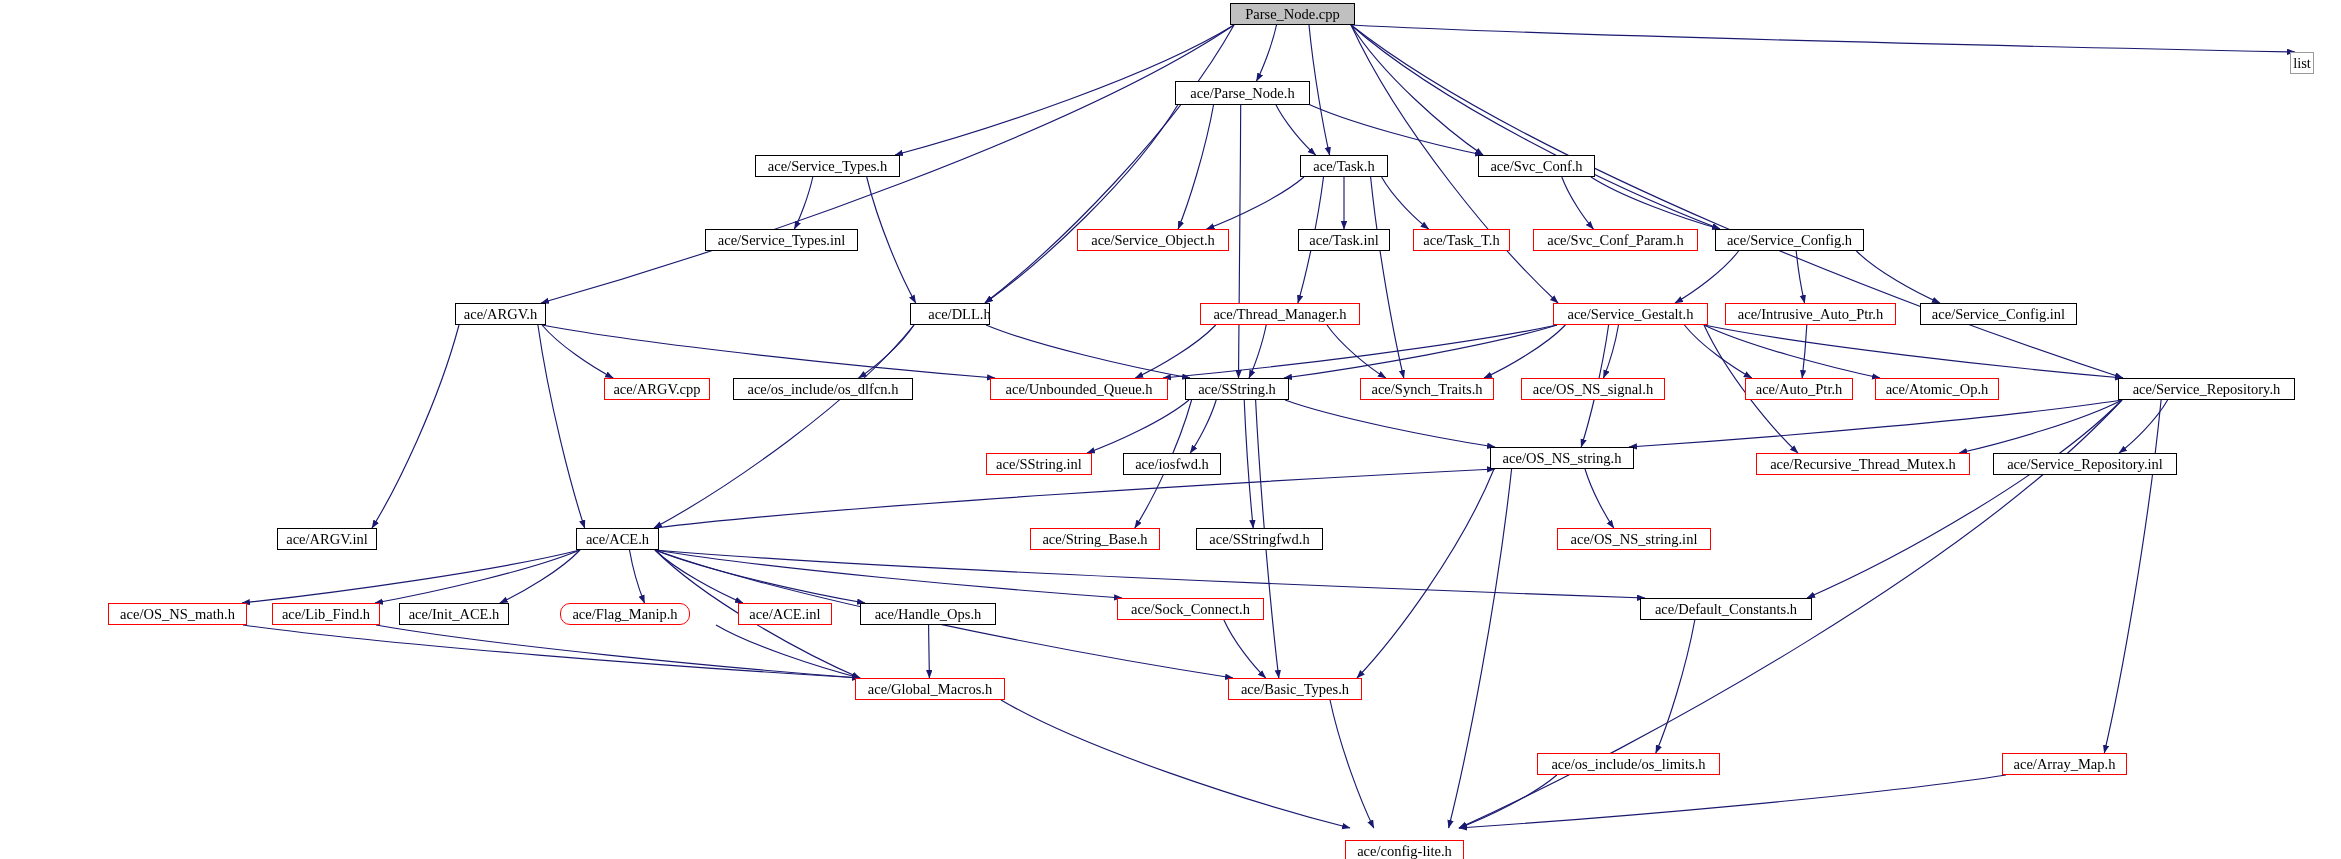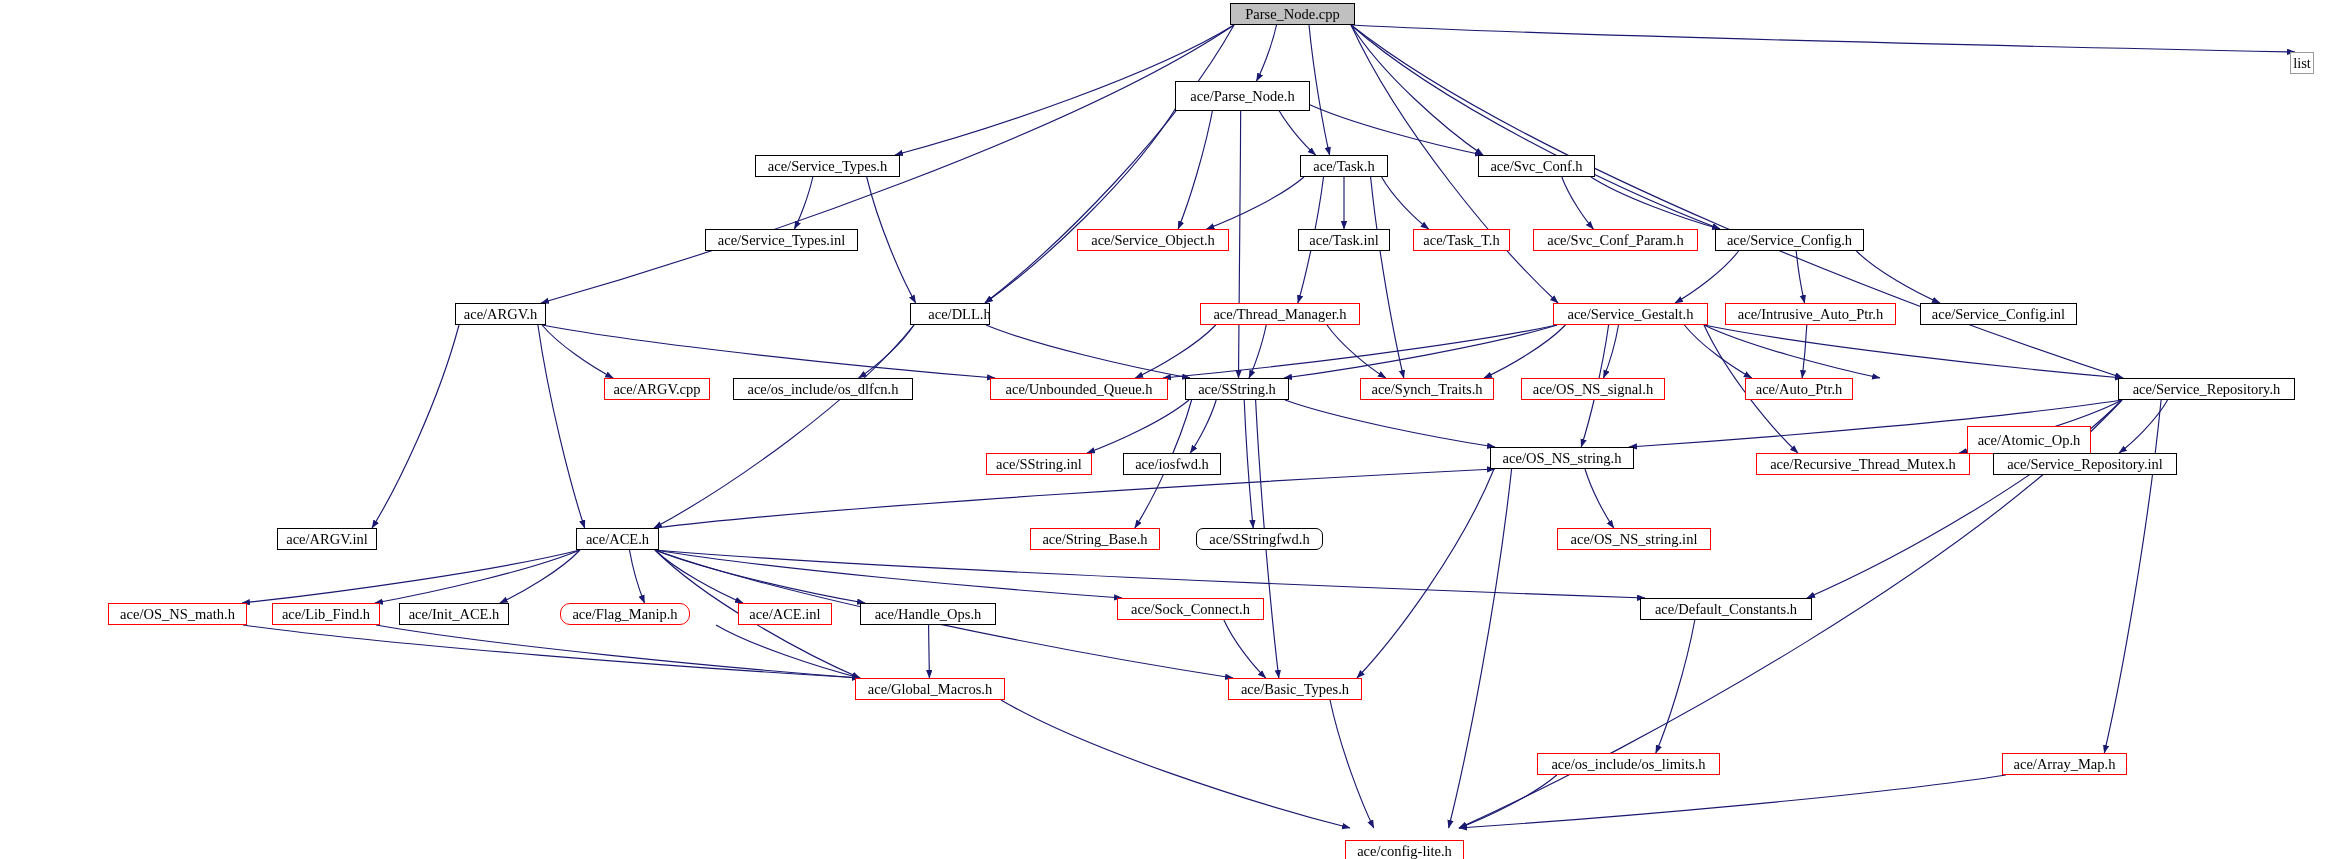--- a/index.html
+++ b/index.html
@@ -143,21 +143,21 @@
         <path d="M2006.0,775.0 C1876.9,795.1 1617.0,817.4 1459.0,828.0" stroke="#191970" marker-end="url(#arrow)"></path>
       </g>
   </svg>
   <div id="node-layer">
       <div class="node root" style="left: 1230px; top: 3px; width: 125px; height: 22px;">
         <span>Parse_Node.cpp</span>
       </div>
       <div class="node gray" style="left: 2290px; top: 52px; width: 24px; height: 22px;">
         <span>list</span>
       </div>
-      <div class="node" style="left: 1175px; top: 81px; width: 135px; height: 30px;">
+      <div class="node" style="left: 1175px; top: 81px; width: 135px; height: 24px;">
         <span>ace/Parse_Node.h</span>
       </div>
       <div class="node" style="left: 755px; top: 155px; width: 145px; height: 22px;">
         <span>ace/Service_Types.h</span>
       </div>
       <div class="node" style="left: 1300px; top: 155px; width: 88px; height: 22px;">
         <span>ace/Task.h</span>
       </div>
       <div class="node" style="left: 1478px; top: 155px; width: 117px; height: 22px;">
         <span>ace/Svc_Conf.h</span>
@@ -212,21 +212,21 @@
       </div>
       <div class="node red" style="left: 1360px; top: 378px; width: 134px; height: 22px;">
         <span>ace/Synch_Traits.h</span>
       </div>
       <div class="node red" style="left: 1521px; top: 378px; width: 144px; height: 22px;">
         <span>ace/OS_NS_signal.h</span>
       </div>
       <div class="node red" style="left: 1745px; top: 378px; width: 108px; height: 22px;">
         <span>ace/Auto_Ptr.h</span>
       </div>
-      <div class="node red" style="left: 1967px; top: 378px; width: 124px; height: 28px; margin-top: 48px;">
+      <div class="node red" style="left: 1875px; top: 378px; width: 124px; height: 22px;">
         <span>ace/Atomic_Op.h</span>
       </div>
       <div class="node" style="left: 2118px; top: 378px; width: 177px; height: 22px;">
         <span>ace/Service_Repository.h</span>
       </div>
       <div class="node red" style="left: 986px; top: 453px; width: 106px; height: 22px;">
         <span>ace/SString.inl</span>
       </div>
       <div class="node" style="left: 1123px; top: 453px; width: 98px; height: 22px;">
         <span>ace/iosfwd.h</span>
@@ -239,21 +239,21 @@
       </div>
       <div class="node" style="left: 1993px; top: 453px; width: 184px; height: 22px;">
         <span>ace/Service_Repository.inl</span>
       </div>
       <div class="node" style="left: 576px; top: 528px; width: 83px; height: 22px;">
         <span>ace/ACE.h</span>
       </div>
       <div class="node red" style="left: 1030px; top: 528px; width: 130px; height: 22px;">
         <span>ace/String_Base.h</span>
       </div>
-      <div class="node" style="left: 1196px; top: 528px; width: 127px; height: 22px; border-radius: 7px;">
+      <div class="node" style="left: 1196px; top: 528px; width: 127px; height: 22px;">
         <span>ace/SStringfwd.h</span>
       </div>
       <div class="node red" style="left: 1557px; top: 528px; width: 154px; height: 22px;">
         <span>ace/OS_NS_string.inl</span>
       </div>
       <div class="node" style="left: 277px; top: 528px; width: 100px; height: 22px;">
         <span>ace/ARGV.inl</span>
       </div>
       <div class="node red" style="left: 108px; top: 603px; width: 139px; height: 22px;">
         <span>ace/OS_NS_math.h</span>

